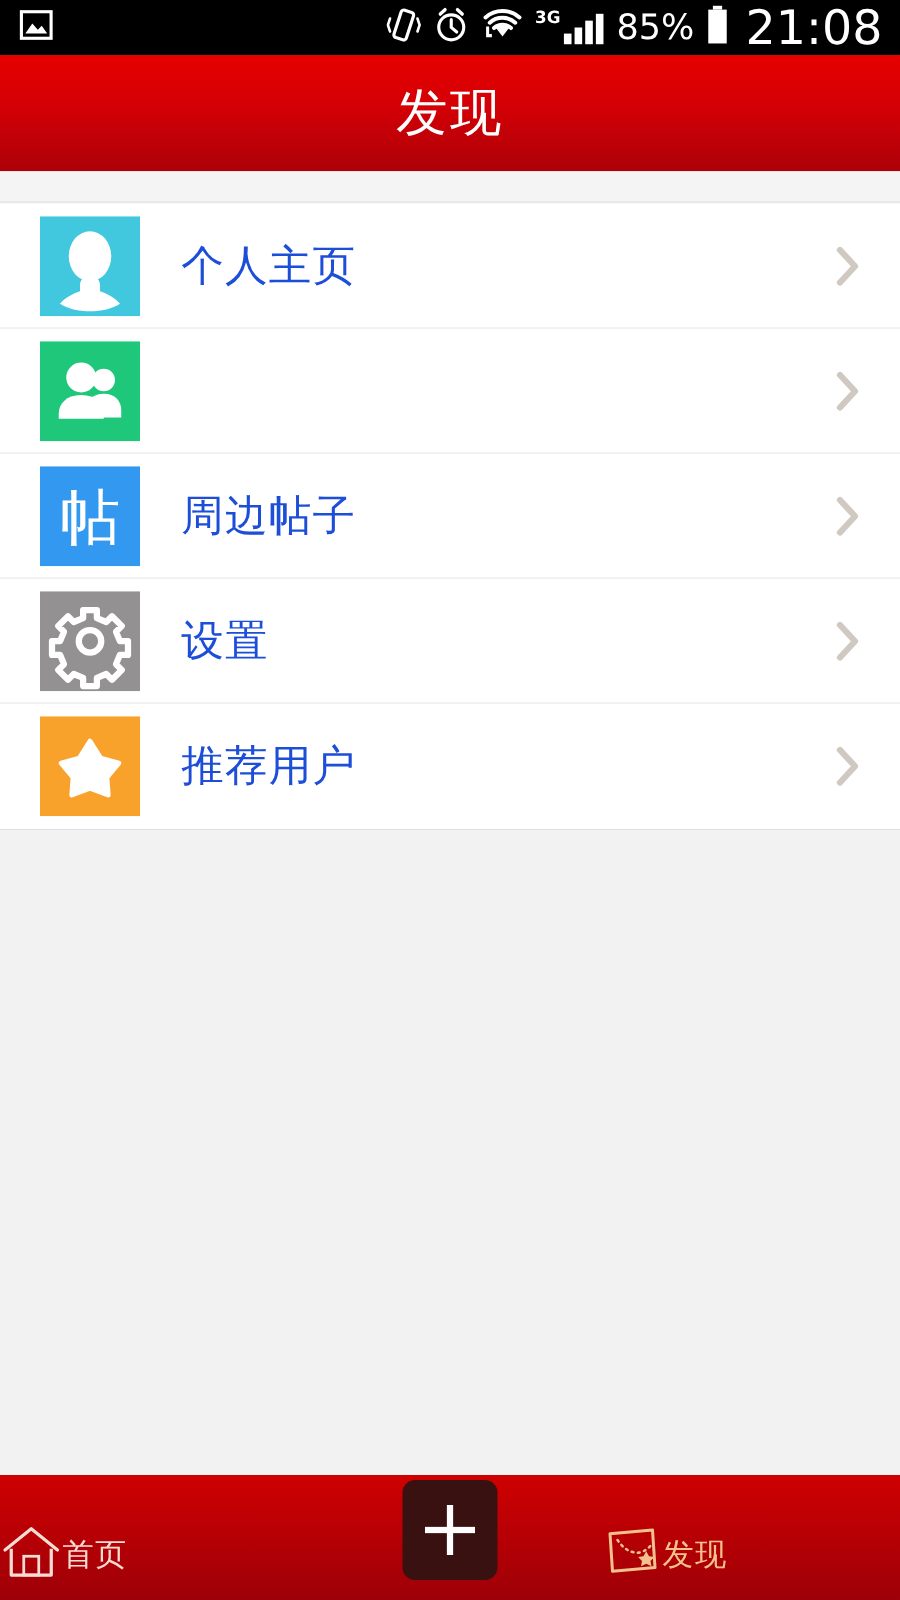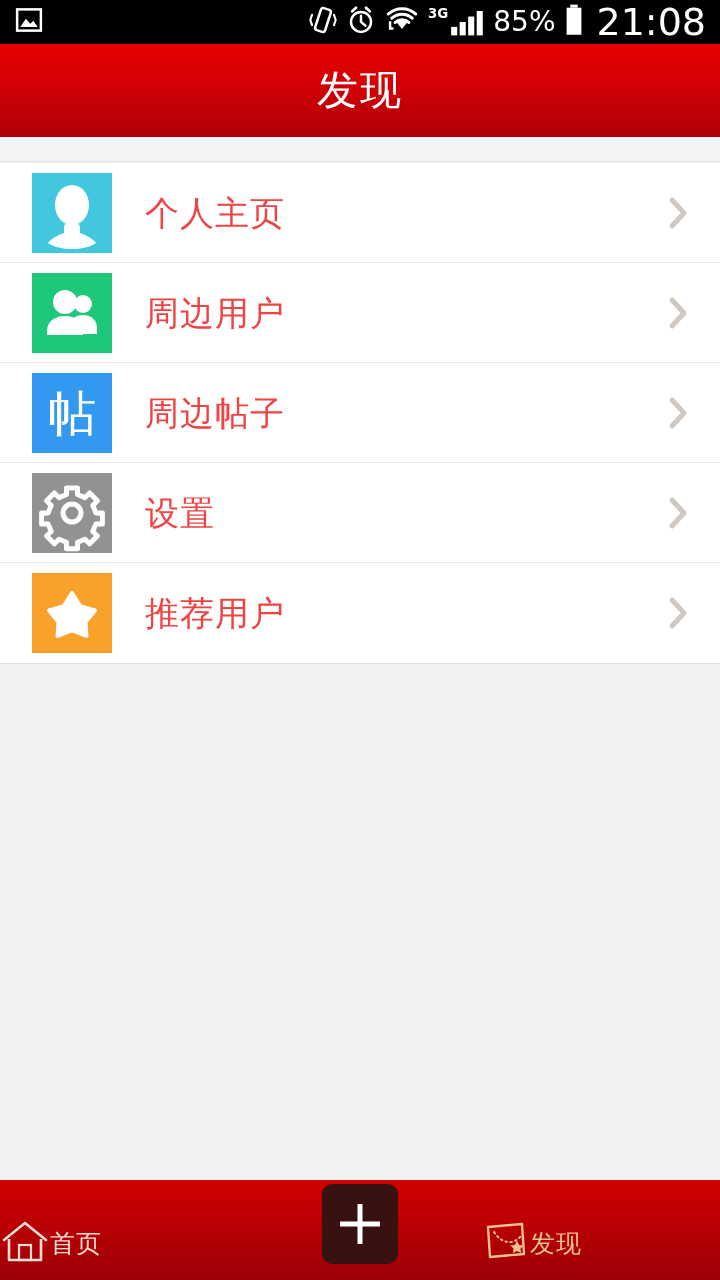--- a/index.html
+++ b/index.html
@@ -54,21 +54,21 @@
     border-bottom:1px solid #e8e8e8;
     padding-left:32px;
   }
   .row:last-child{ border-bottom:none; }
   .row-icon{
     width:80px; height:80px; flex:0 0 80px;
     display:flex; align-items:center; justify-content:center;
   }
   .row-label{
     margin-left:33px;
-    font-size:34px; line-height:34px; color:#ef4444;
+    font-size:34px; line-height:34px; color:#1d4ed8;
     letter-spacing:1px;
   }
   .chev{
     position:absolute; right:30px; top:50%; transform:translateY(-50%);
     width:22px; height:36px;
   }
 
   
   .empty{
     position:absolute; left:0; width:720px; background:#f2f2f2;
@@ -189,21 +189,20 @@
     <div class="row">
       <div class="row-icon">
         <svg width="80" height="80" viewBox="0 0 80 80">
           <rect width="80" height="80" fill="#1fc77a"></rect>
           <circle cx="51" cy="31" r="9" fill="#fff"></circle>
           <path d="M51 42 c-9 0 -14 6 -14 13 v6 h28 v-6 c0 -7 -5 -13 -14 -13 z" fill="#fff"></path>
           <circle cx="33" cy="29" r="12" fill="#fff"></circle>
           <path d="M33 43 c-12 0 -18 7 -18 15 v4 h36 v-4 c0 -8 -6 -15 -18 -15 z" fill="#fff"></path>
         </svg>
       </div>
-      <div class="row-label">周边用户</div>
       <span class="chev">
         <svg width="22" height="36" viewBox="0 0 22 36">
           <path d="M4 5 L16 18 L4 31" fill="none" stroke="#cfc9c2" stroke-width="5" stroke-linecap="round" stroke-linejoin="round"></path>
         </svg>
       </span>
     </div>
 
     <div class="row">
       <div class="row-icon">
         <svg width="80" height="80" viewBox="0 0 80 80">

